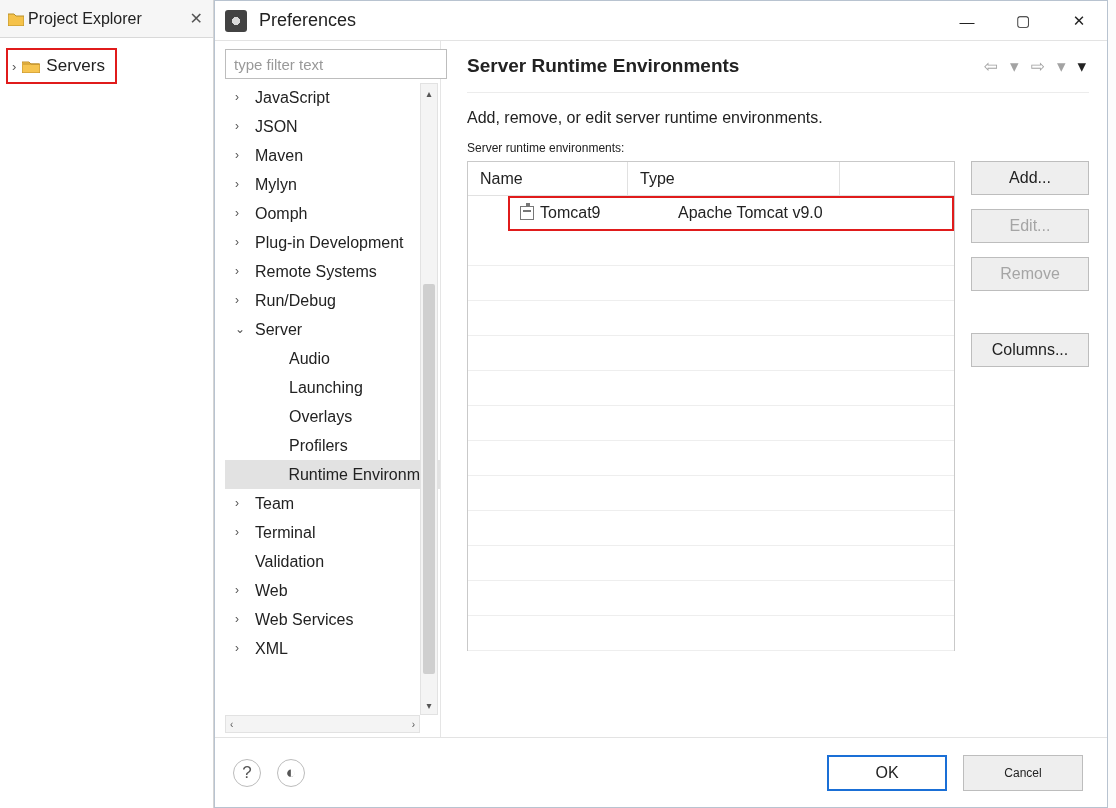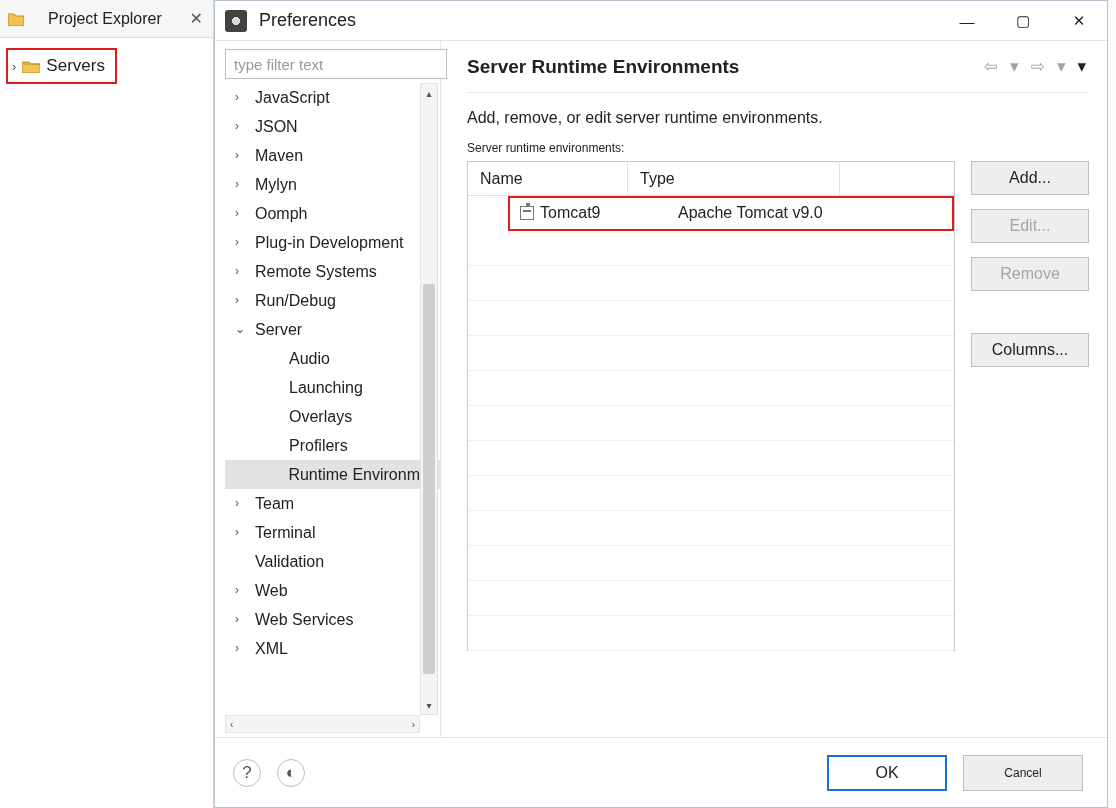--- a/index.html
+++ b/index.html
@@ -18,21 +18,21 @@
   .explorer {
     position: absolute;
     left: 0; top: 0;
     width: 214px; height: 808px;
     background: #ffffff;
     border-right: 1px solid #d4d4d4;
   }
   .explorer-header {
     display: flex;
     align-items: center;
-    gap: 24px;
+    gap: 4px;
     padding: 4px 10px 4px 8px;
     border-bottom: 1px solid #d9d9d9;
     background: #f6f6f6;
     height: 38px;
   }
   .explorer-header .folder-icon { width:16px; height:14px; }
   .explorer-header .title { font-size: 16px; }
   .explorer-header .close-x { margin-left: auto; font-size:16px; color:#555; }
 
   .explorer-body { padding: 10px 6px; }
@@ -172,21 +172,21 @@
 
   
   .content-pane{
     flex:1;
     padding: 14px 18px 8px 26px;
     display:flex;
     flex-direction:column;
   }
   .content-header{
     display:flex;
-    align-items:center;
+    align-items:flex-start;
     gap:2px;
     padding-bottom:14px;
     border-bottom:1px solid #ececec;
   }
   .content-title{
     font-size:19px;
     font-weight:700;
   }
   .nav-icons{
     margin-left:auto;

